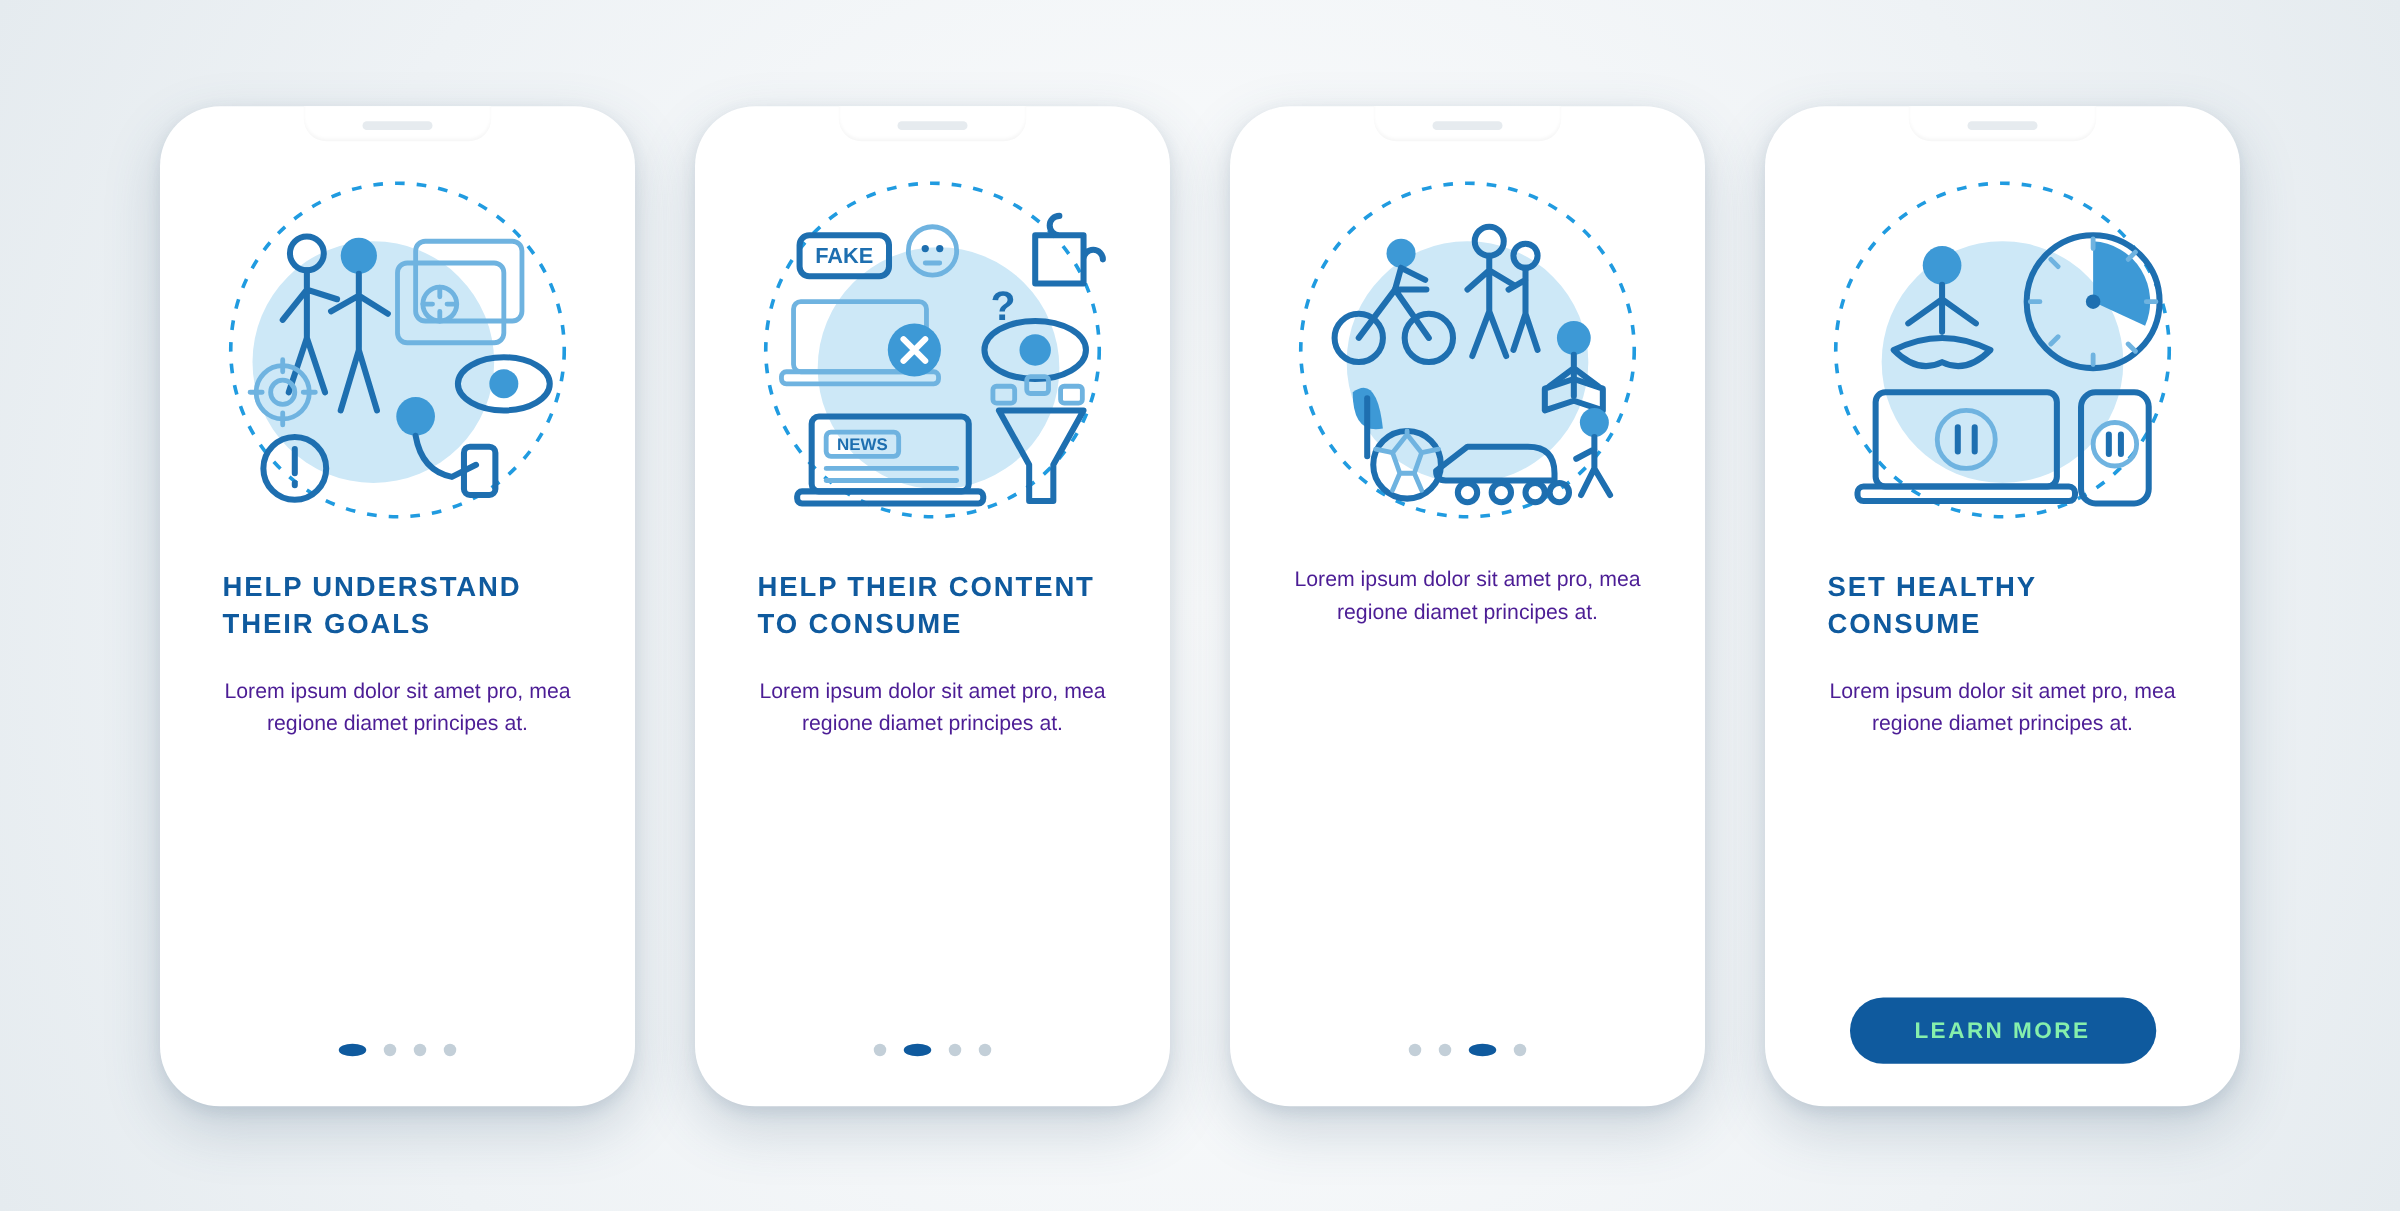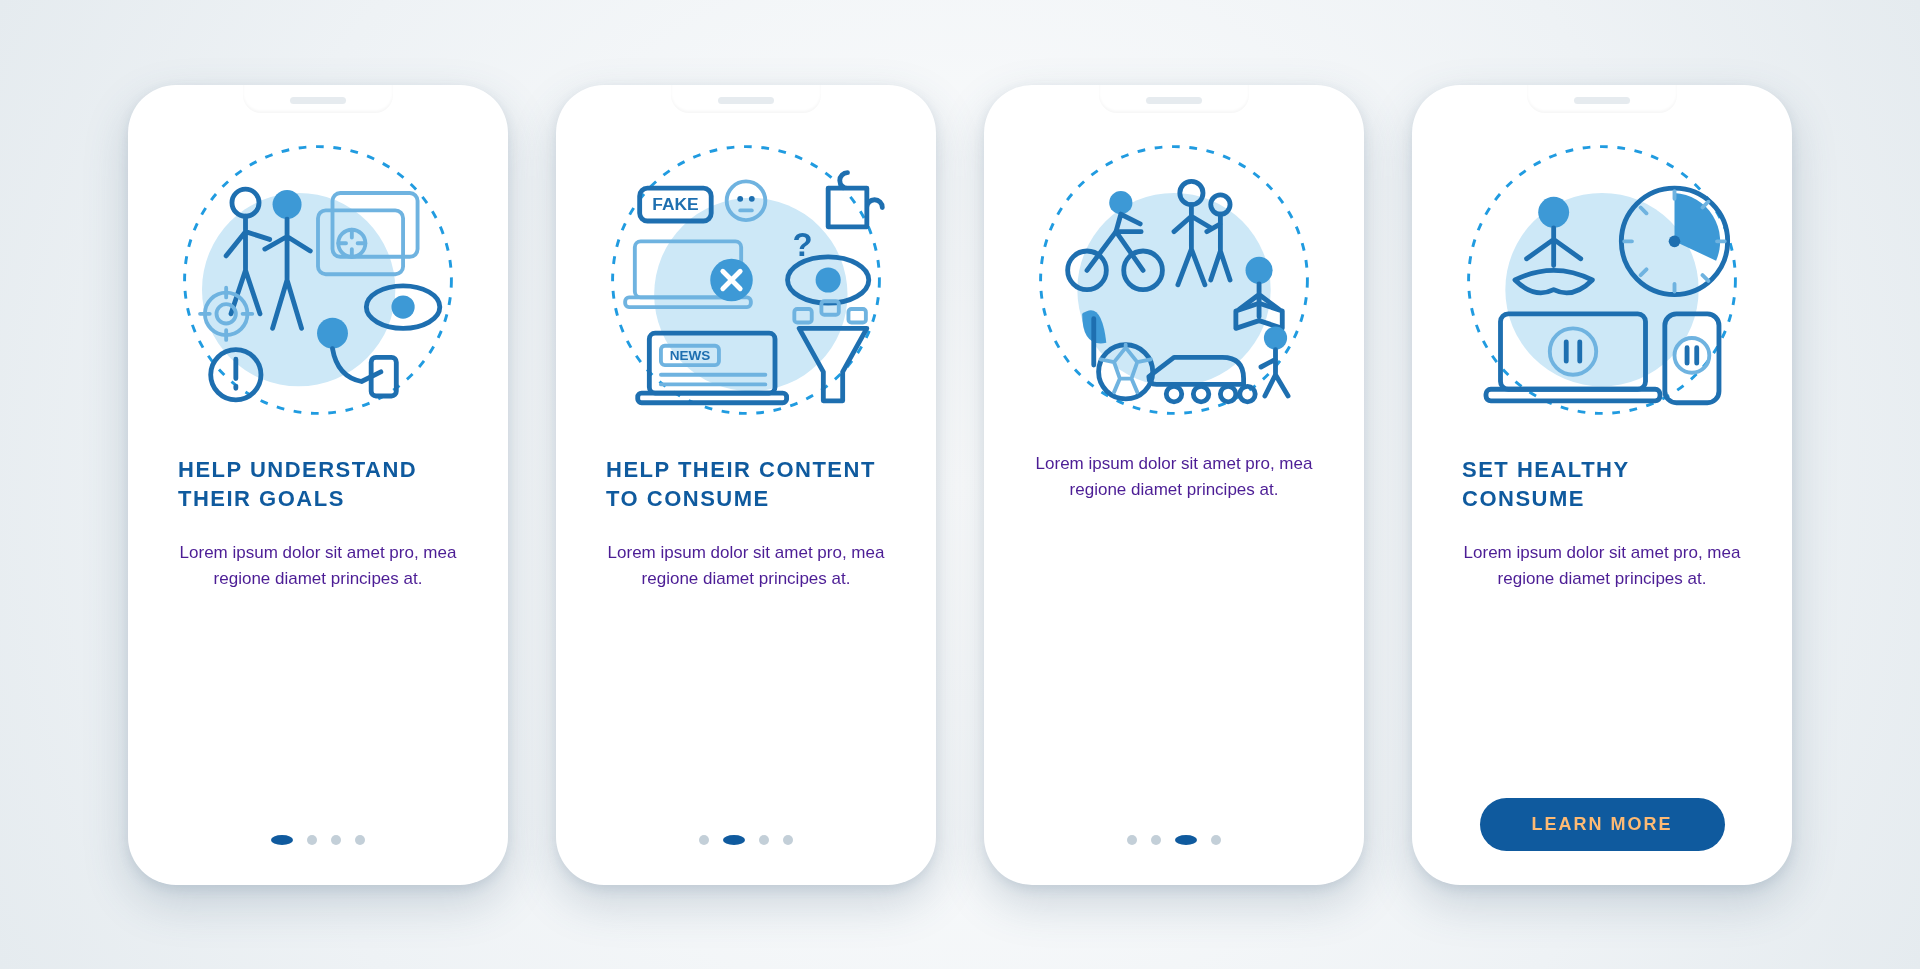--- a/index.html
+++ b/index.html
@@ -20,21 +20,21 @@
   .illus{width:290px;height:290px;display:flex;align-items:center;justify-content:center;
     margin-top:10px;}
   .illus svg{width:100%;height:100%;}
   .title{margin-top:30px;color:#0f5a9e;font-weight:700;letter-spacing:1.5px;
     font-size:22px;line-height:1.35;max-width:280px;}
   .body{margin-top:26px;color:#4c1d95;font-size:17px;line-height:1.55;
     text-align:center;max-width:280px;}
   .dots{position:absolute;bottom:40px;display:flex;gap:14px;}
   .dot{width:10px;height:10px;border-radius:50%;background:#c3cfd8;}
   .dot.active{width:22px;background:#0f5a9e;}
-  .cta{position:absolute;bottom:34px;background:#0f5a9e;color:#fdba74;border:none;
+  .cta{position:absolute;bottom:34px;background:#0f5a9e;color:#86efac;border:none;
     border-radius:999px;padding:16px 52px;font-size:18px;font-weight:700;
     letter-spacing:2px;cursor:pointer;}
   
   .s1{fill:none;stroke:#6fb3e0;stroke-width:4;stroke-linecap:round;stroke-linejoin:round;}
   .s2{fill:none;stroke:#1e6fb0;stroke-width:5;stroke-linecap:round;stroke-linejoin:round;}
   .f1{fill:#cde8f7;}
   .f2{fill:#3d99d6;}
   .ring{fill:none;stroke:#209be0;stroke-width:3;stroke-dasharray:8 10;}
 </style>
 </head>

